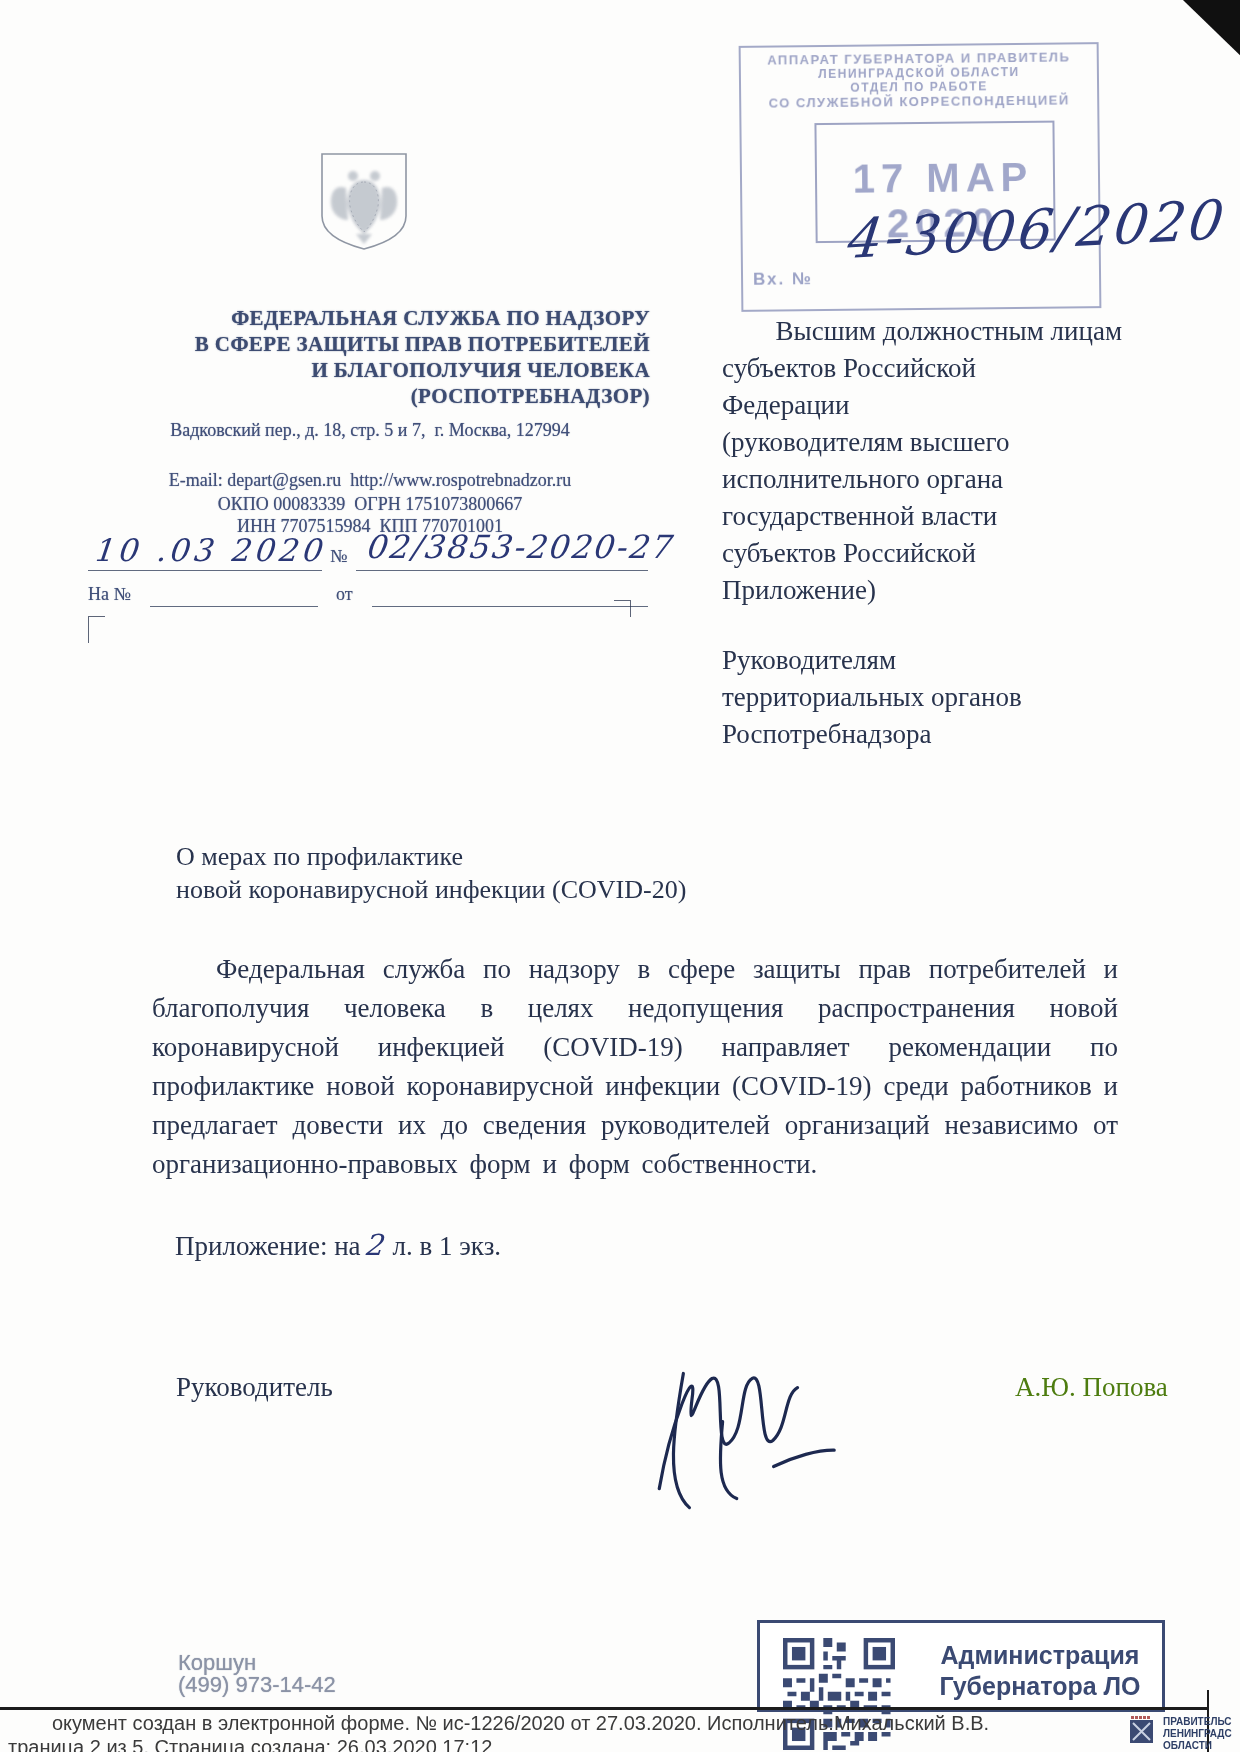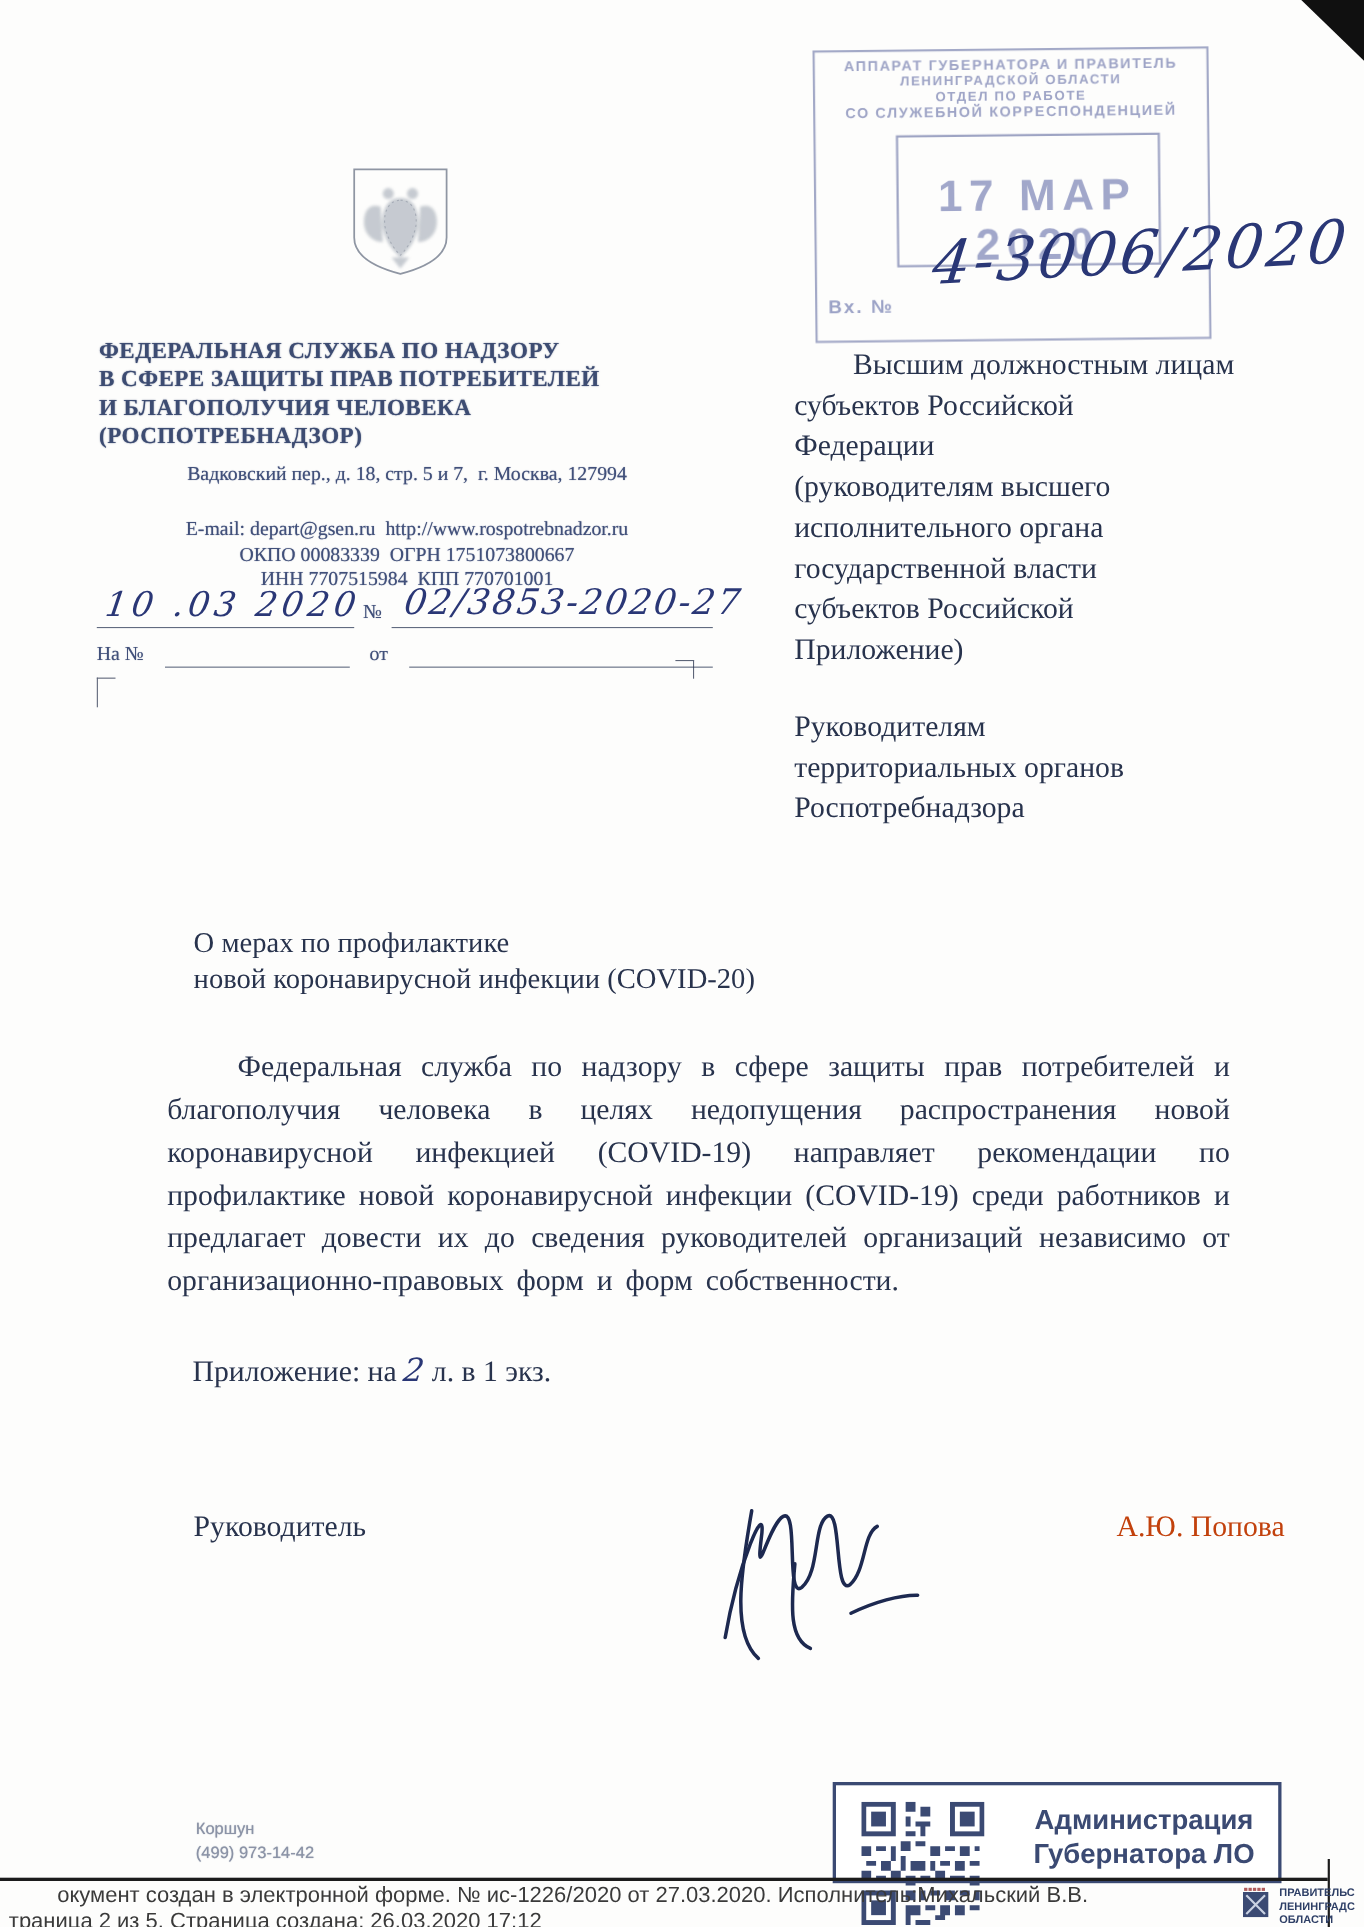--- a/index.html
+++ b/index.html
@@ -27,46 +27,46 @@
     color:#979ec5;letter-spacing:6px;opacity:.9;}
   .stamp-vx{position:absolute;left:10px;top:222px;
     font-family:"Liberation Sans",sans-serif;font-size:17px;font-weight:bold;
     color:#9ba2c6;letter-spacing:2px;}
   .hand{font-style:italic;color:#2a3776;transform:skewX(-8deg);
     font-family:"DejaVu Serif","Liberation Serif",serif;}
   .hand-big{position:absolute;left:848px;top:198px;width:380px;
     font-size:54px;letter-spacing:3px;transform:rotate(-3deg) skewX(-10deg);
     white-space:nowrap;}
   
-  .lh-org{position:absolute;left:90px;width:560px;text-align:left;
+  .lh-org{position:absolute;left:90px;width:560px;text-align:right;
     font-weight:bold;font-size:21px;letter-spacing:.4px;color:#3d4c72;
     text-shadow:0 0 1.3px rgba(61,76,114,.8);}
   .lh-small{position:absolute;left:90px;width:560px;text-align:center;
     font-size:18px;color:#41507a;text-shadow:0 0 1px rgba(65,80,122,.7);
     white-space:pre-wrap;}
   .formline{position:absolute;height:0;border-bottom:1.6px solid #3a4660;opacity:.8;}
   .formlabel{position:absolute;font-size:18px;color:#41507a;
     text-shadow:0 0 .8px rgba(65,80,122,.6);}
   .cropmark{position:absolute;border-color:#5a5f6b;opacity:.75;}
   
   .addr-line{position:absolute;left:722px;width:400px;font-size:27px;color:#28334d;}
   
   .subject-line{position:absolute;left:176px;width:600px;font-size:26px;color:#28334d;}
   .body-par{position:absolute;left:152px;top:950px;width:966px;
     font-size:27px;line-height:39px;text-align:justify;text-indent:64px;
     word-spacing:5px;color:#28334d;}
   .attach{position:absolute;left:175px;top:1228px;font-size:27px;color:#28334d;}
   .attach .hand{display:inline-block;font-size:29px;}
   .sig-title{position:absolute;left:176px;top:1372px;font-size:27px;color:#28334d;}
-  .sig-name{position:absolute;left:1015px;top:1372px;width:180px;font-size:27px;color:#c2410c;}
+  .sig-name{position:absolute;left:1015px;top:1372px;width:180px;font-size:27px;color:#4d7c0f;}
   .sig-scrawl{position:absolute;left:618px;top:1320px;width:240px;height:190px;
     transform:rotate(-6deg);}
   
   .exec{position:absolute;left:178px;top:1652px;font-family:"Liberation Sans",sans-serif;
-    font-size:15px;color:#8b93a6;line-height:22px;text-shadow:0 0 1px rgba(139,147,166,.9);}
+    font-size:22px;color:#8b93a6;line-height:22px;text-shadow:0 0 1px rgba(139,147,166,.9);}
   
   .admin-box{position:absolute;left:757px;top:1620px;width:402px;height:86px;
     border:3px solid #3b4a73;background:#fff;}
   .qr{position:absolute;left:783px;top:1638px;width:112px;height:112px;}
   .admin-text{position:absolute;left:925px;top:1640px;width:230px;text-align:center;
     font-family:"Liberation Sans",sans-serif;font-weight:bold;font-size:25px;
     line-height:31px;color:#3b4a73;}
   
   .footer-rule{position:absolute;left:0;top:1707px;width:1207px;height:0;
     border-top:3px solid #1c1c1c;}

